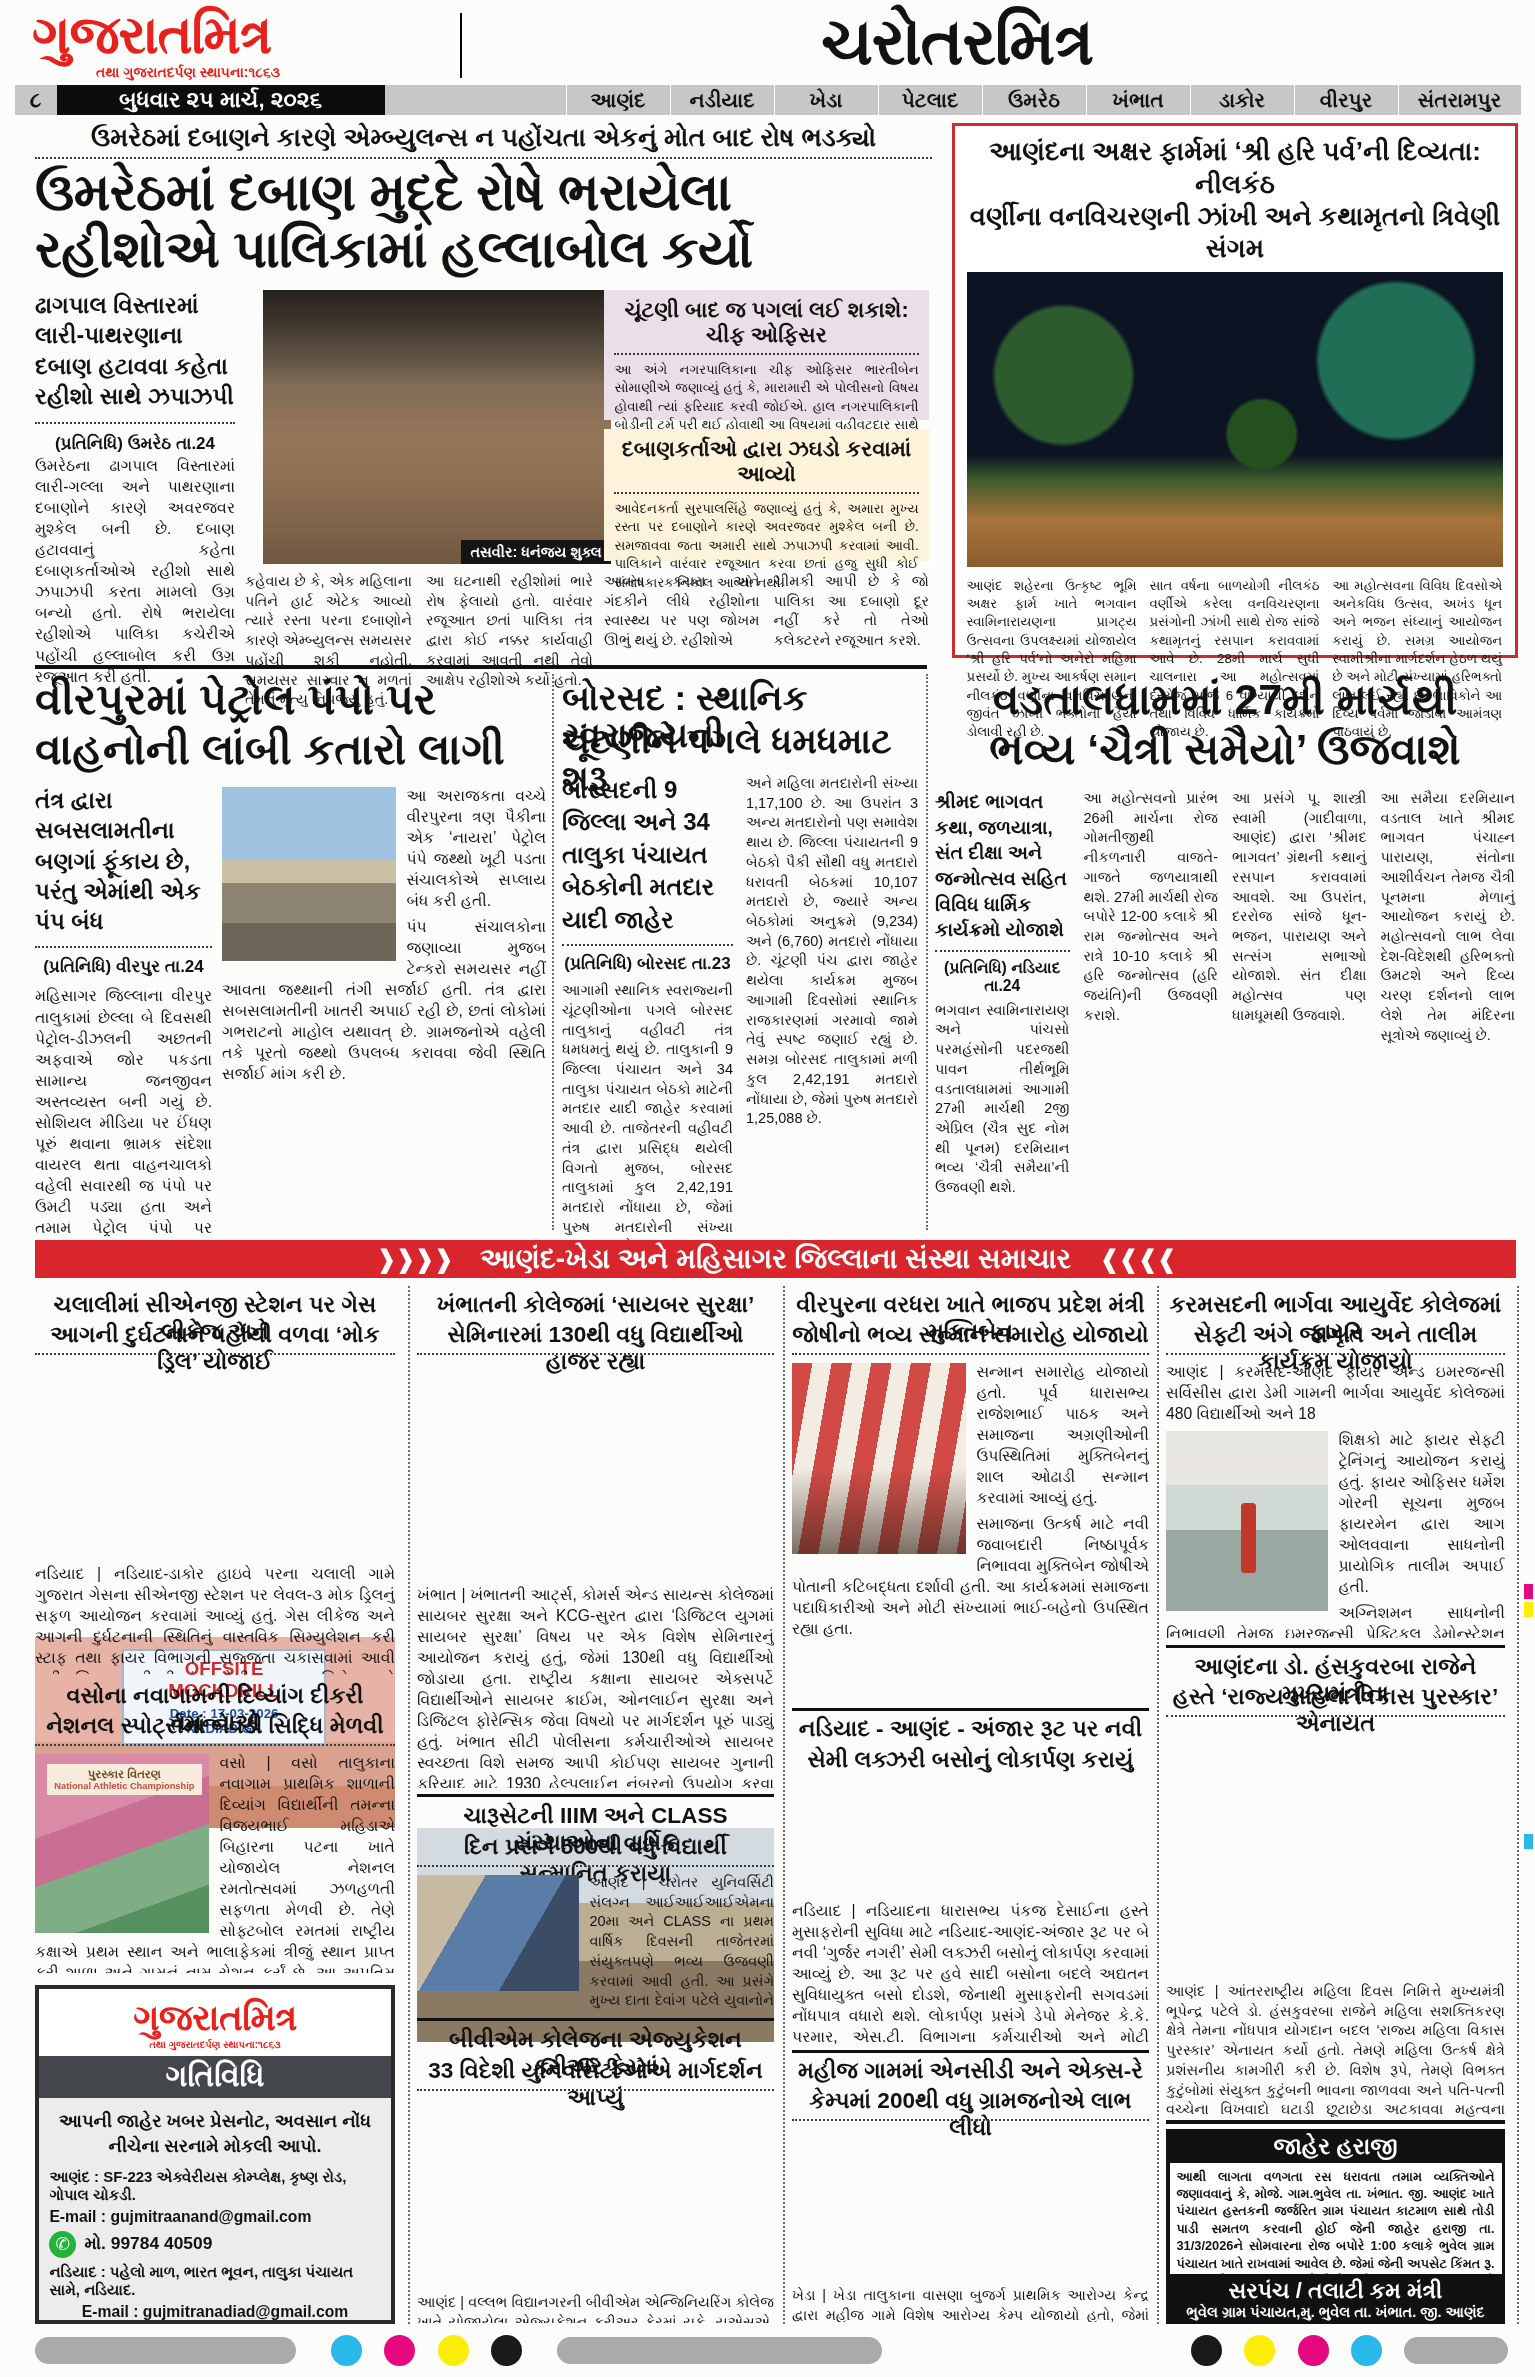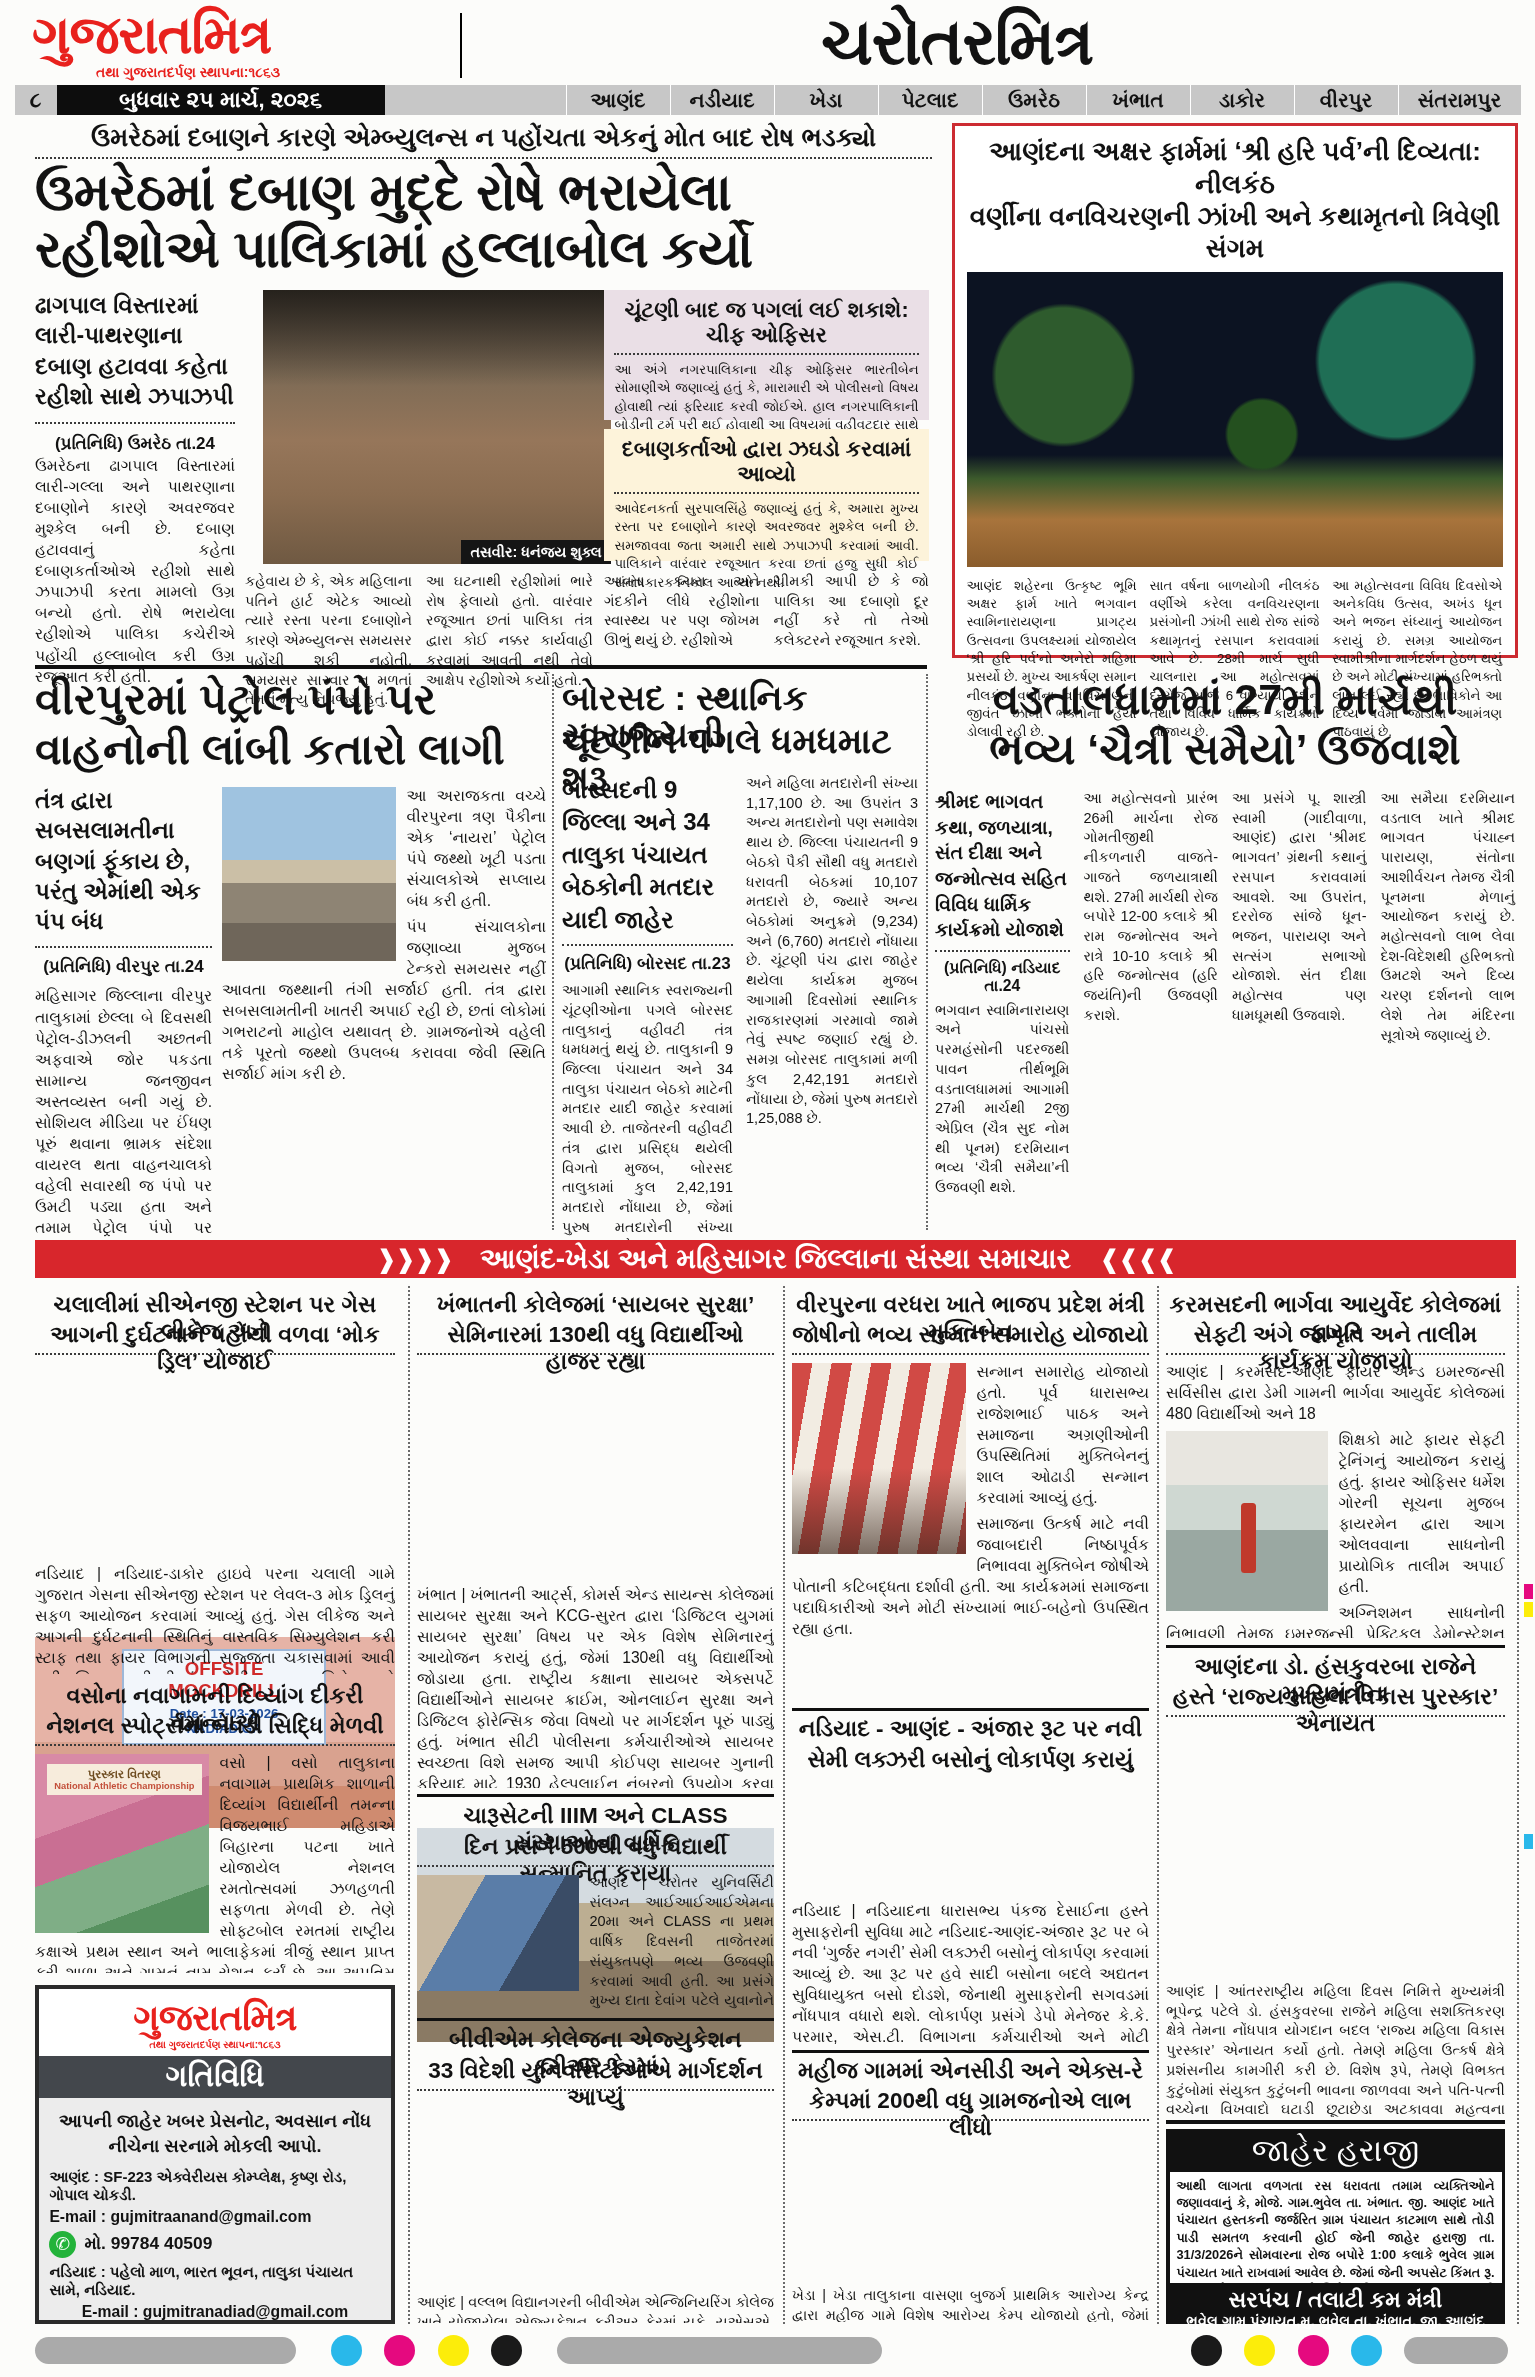--- a/index.html
+++ b/index.html
@@ -281,21 +281,21 @@
   <div class="abs hrule" style="left:1166px;top:1645px;width:339px;height:2.9px;"></div>
 
   <div class="abs h40 c" style="left:1166px;top:1653px;width:339px;">આણંદના ડો. હંસકુવરબા રાજેને મુખ્યમંત્રીના</div>
   <div class="abs h40 c" style="left:1166px;top:1683px;width:339px;">હસ્તે ‘રાજ્ય મહિલા વિકાસ પુરસ્કાર’ એનાયત</div>
   <div class="abs dot" style="left:1166px;top:1715px;width:339px;"></div>
 
   <div class="abs t26" style="left:1166px;top:1982px;width:339px;height:135px;overflow:hidden;">આણંદ | આંતરરાષ્ટ્રીય મહિલા દિવસ નિમિત્તે મુખ્યમંત્રી ભૂપેન્દ્ર પટેલે ડો. હંસકુવરબા રાજેને મહિલા સશક્તિકરણ ક્ષેત્રે તેમના નોંધપાત્ર યોગદાન બદલ ‘રાજ્ય મહિલા વિકાસ પુરસ્કાર’ એનાયત કર્યો હતો. તેમણે મહિલા ઉત્કર્ષ ક્ષેત્રે પ્રશંસનીય કામગીરી કરી છે. વિશેષ રૂપે, તેમણે વિભક્ત કુટુંબોમાં સંયુક્ત કુટુંબની ભાવના જાળવવા અને પતિ-પત્ની વચ્ચેના વિખવાદો ઘટાડી છૂટાછેડા અટકાવવા મહત્વના પ્રયાસો કર્યા છે. આ સન્માન સમારોહ ગાંધીનગરમાં મુખ્યમંત્રીના નિવાસસ્થાને મહિલા અને બાળ કલ્યાણ મંત્રી મનીષા વકીલની ઉપસ્થિતિમાં યોજાયો હતો.</div>
   <div class="abs hrule" style="left:1166px;top:2120px;width:339px;height:3.5px;"></div>
 
   <div class="abs" style="left:1166px;top:2129px;width:339px;height:195px;background:#111;box-sizing:border-box;">
-    <div class="c" style="color:#fff;font-size:31px;font-weight:400;padding:3.5px 0;">જાહેર હરાજી</div>
+    <div class="c" style="color:#fff;font-size:23px;font-weight:700;padding:3.5px 0;">જાહેર હરાજી</div>
     <div style="background:#fff;margin:0 3.5px;height:111px;overflow:hidden;padding:4.6px 7px;box-sizing:border-box;
                 font-size:12.8px;font-weight:700;line-height:1.36;text-align:justify;">આથી લાગતા વળગતા રસ ધરાવતા તમામ વ્યક્તિઓને જણાવવાનું કે, મોજે. ગામ.ભુવેલ તા. ખંભાત. જી. આણંદ ખાતે પંચાયત હસ્તકની જર્જરિત ગ્રામ પંચાયત કાટમાળ સાથે તોડી પાડી સમતળ કરવાની હોઈ જેની જાહેર હરાજી તા. 31/3/2026ને સોમવારના રોજ બપોરે 1:00 કલાકે ભુવેલ ગ્રામ પંચાયત ખાતે રાખવામાં આવેલ છે. જેમાં જેની અપસેટ કિંમત રૂ. 1570 (એક હજાર પાંચ સો સિત્તેર રૂપિયા પુરા) રાખવામાં આવી છે. જાહેર હરાજીમાં ભાગ લેનાર ઈસમને ડિપોઝીટ પેટે રૂ. 2500 હરાજી શરૂ થયા પહેલા જમા કરાવવાની રહેશે. જાહેર હરાજીમાં ભાગ લેવા ઇચ્છતા વ્યક્તિઓએ નિયત તારીખ અને સમયે હાજર રહેવા જણાવવામાં આવે છે. હરાજીની શરતો હરાજી સમયે સ્થળ પર વાંચી સંભળાવવામાં આવશે.</div>
     <div class="c" style="color:#fff;font-size:22px;font-weight:800;margin-top:3.5px;">સરપંચ / તલાટી કમ મંત્રી</div>
     <div class="c" style="color:#fff;font-size:14.5px;font-weight:700;">ભુવેલ ગ્રામ પંચાયત,મુ. ભુવેલ તા. ખંભાત. જી. આણંદ</div>
   </div>
 
   <div class="abs regbar" style="left:35px;top:2337px;width:261px;"></div>
   <div class="abs dotcircle" style="left:331px;top:2335px;background:#29b8ea;"></div>
   <div class="abs dotcircle" style="left:384px;top:2335px;background:#e5097f;"></div>
   <div class="abs dotcircle" style="left:438px;top:2335px;background:#fced0a;"></div>

